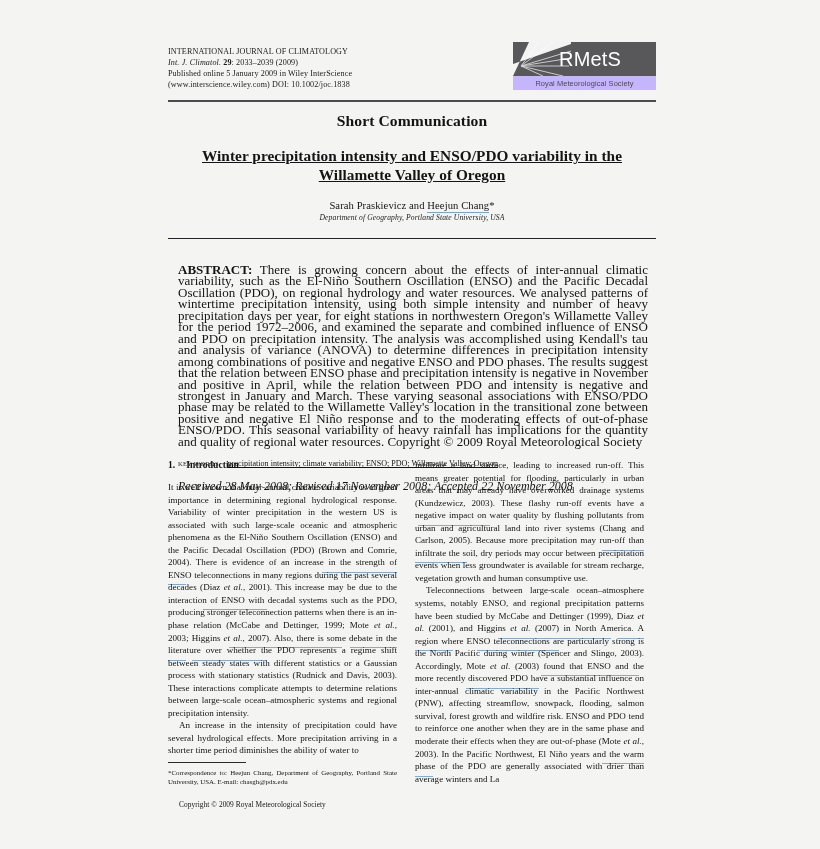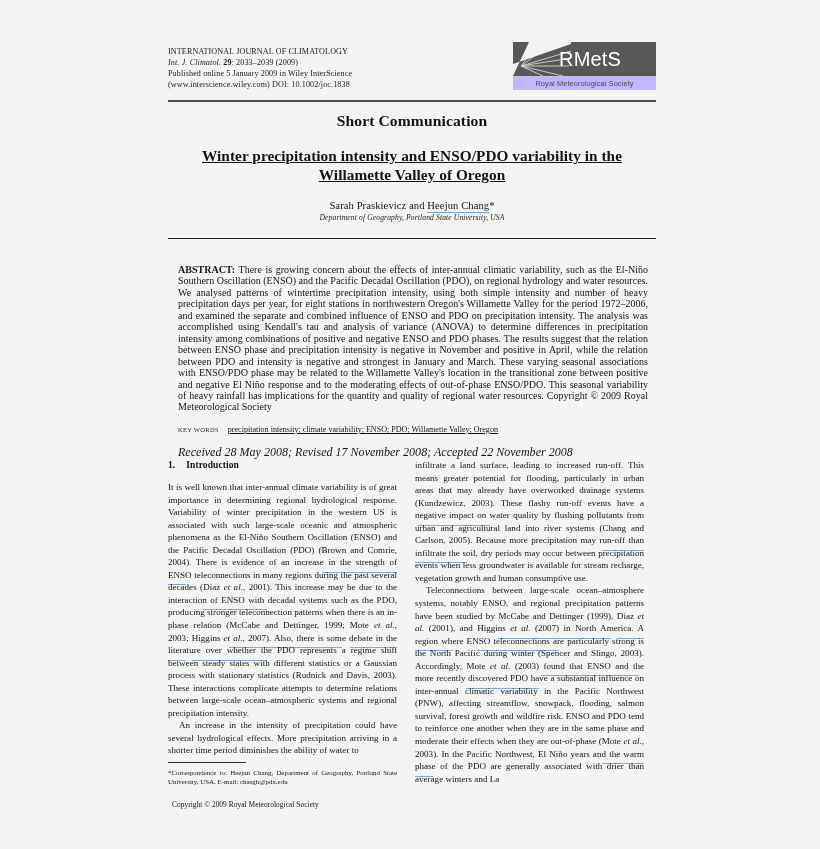--- a/index.html
+++ b/index.html
@@ -157,21 +157,21 @@
   }
 
   
   .abstract-zone {
     position: absolute;
     left: 178px;
     top: 264px;
     width: 470px;
   }
   .abstract-body {
-    font-size: 10px;
+    font-size: 13px;
     line-height: 11.45px;
     text-align: justify;
     letter-spacing: 0.01px;
     margin: 0;
   }
   .abstract-body .lead {
     font-weight: bold;
   }
   .keywords {
     margin-top: 12px;
@@ -250,21 +250,21 @@
     left: 168px;
     top: 768px;
     width: 229px;
     font-size: 6.9px;
     line-height: 9.3px;
     text-align: justify;
     letter-spacing: 0.01px;
   }
   .copyright {
     position: absolute;
-    left: 172px;
+    left: 179px;
     top: 800px;
     width: 300px;
     font-size: 7.4px;
     letter-spacing: 0.05px;
   }
 </style>
 </head>
 <body>
 
 <div class="page">

